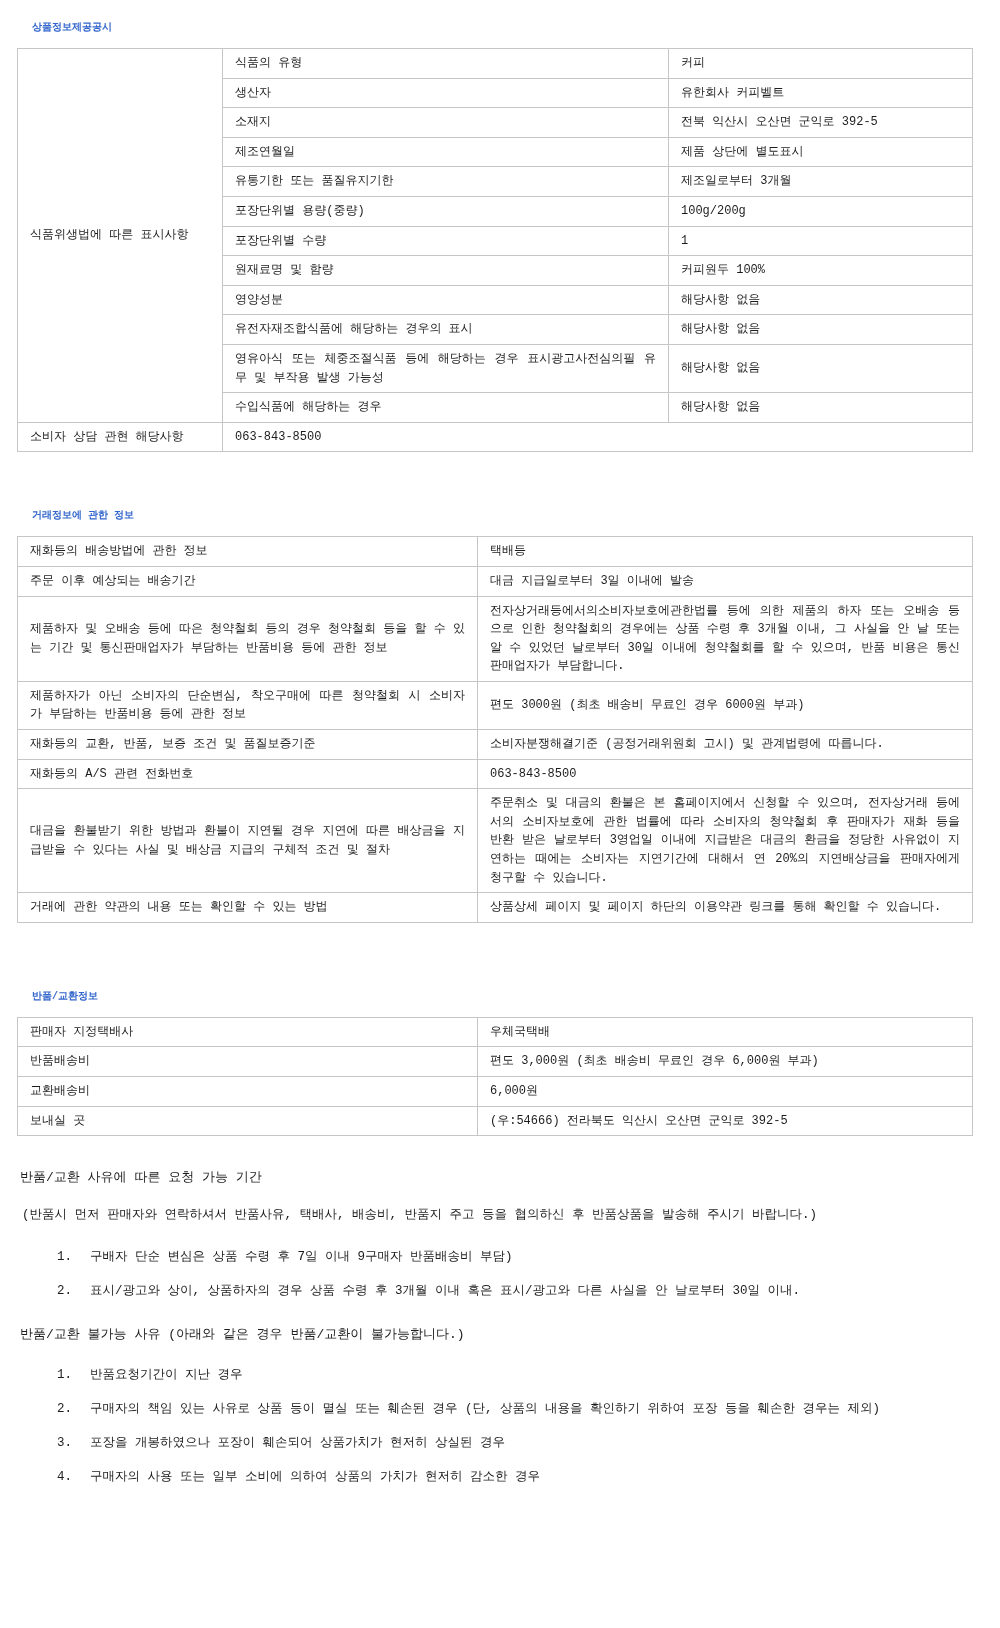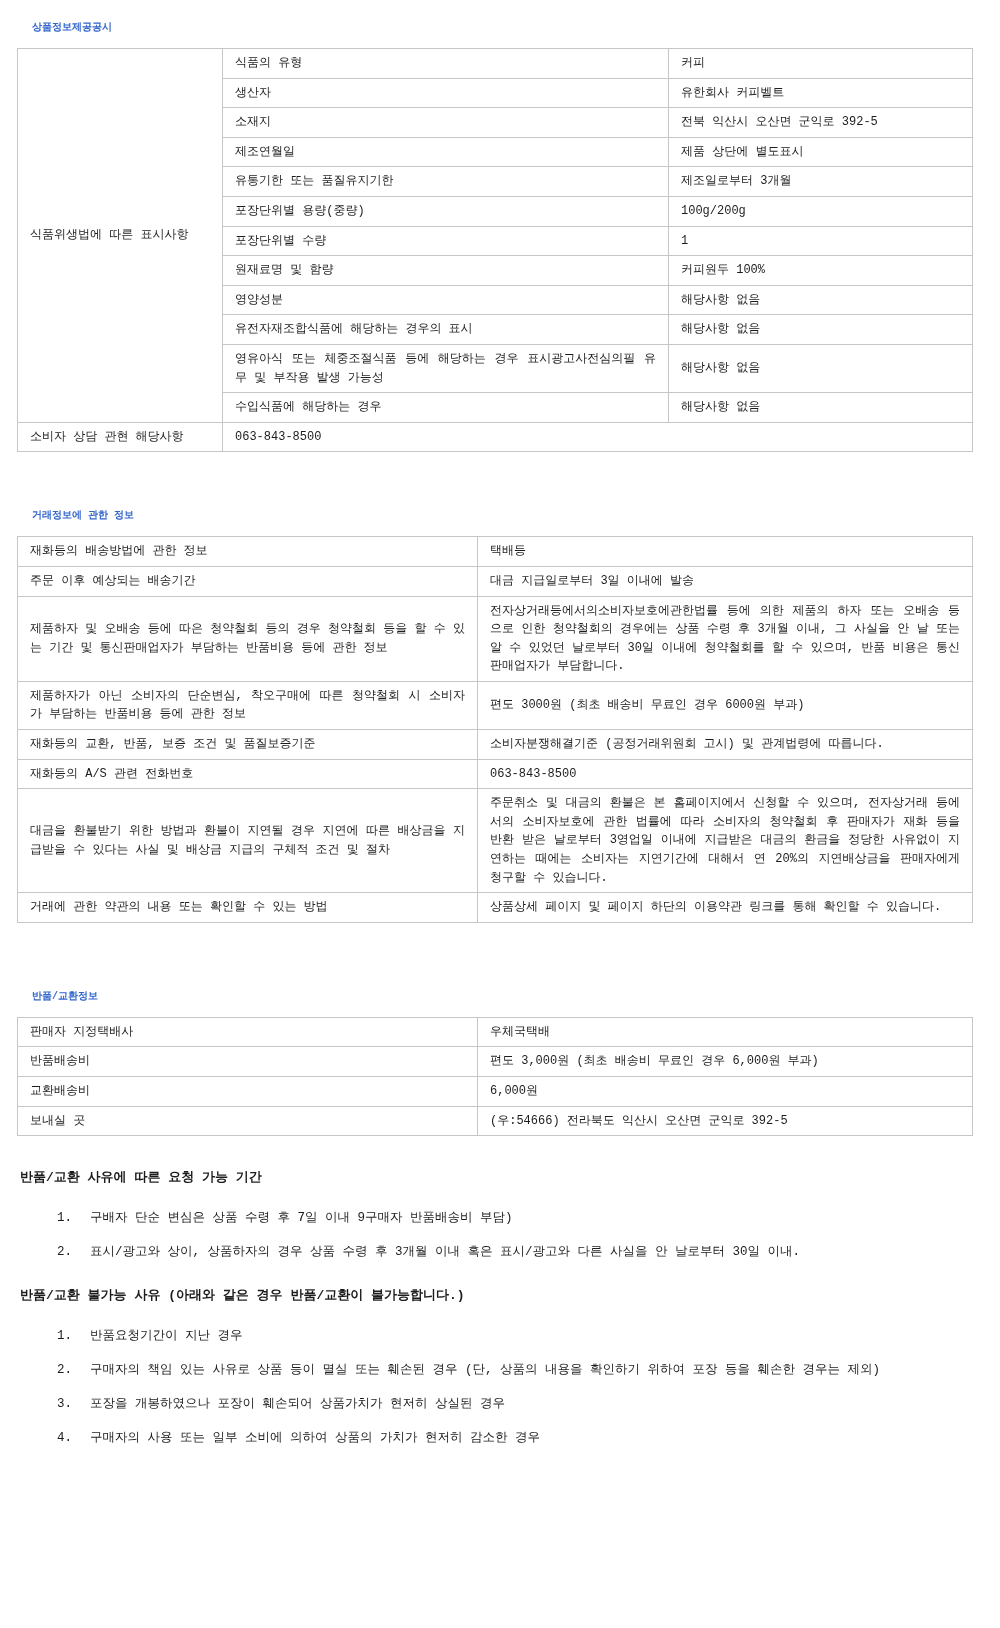--- a/index.html
+++ b/index.html
@@ -45,21 +45,21 @@
   .group-cell{
     text-align:left;
     vertical-align:middle;
   }
   .t1 col.c1{width:205px;}
   .t1 col.c2{width:446px;}
   .t2 col.c1{width:460px;}
   .bottom{margin-top:32px;}
   .bottom-heading{
     font-size:13px;
-    font-weight:bold;
+    font-weight:normal;
     margin:0 0 0 3px;
     letter-spacing:0;
   }
   .bottom-note{
     font-size:12.5px;
     margin:20px 0 0 5px;
     line-height:1.5;
   }
   ol.plain{
     list-style:none;
@@ -220,20 +220,21 @@
         </tr>
         <tr>
           <td>보내실 곳</td>
           <td>(우:54666) 전라북도 익산시 오산면 군익로 392-5</td>
         </tr>
       </tbody>
   </table>
 
   <div class="bottom">
     <p class="bottom-heading">반품/교환 사유에 따른 요청 가능 기간</p>
+    <p class="bottom-note">(반품시 먼저 판매자와 연락하셔서 반품사유, 택배사, 배송비, 반품지 주고 등을 협의하신 후 반품상품을 발송해 주시기 바랍니다.)</p>
     <ol class="plain">
         <li>구배자 단순 변심은 상품 수령 후 7일 이내 9구매자 반품배송비 부담)</li>
         <li>표시/광고와 상이, 상품하자의 경우 상품 수령 후 3개월 이내 혹은 표시/광고와 다른 사실을 안 날로부터 30일 이내.</li>
       </ol>
 
     <p class="bottom-heading h2-gap">반품/교환 불가능 사유 (아래와 같은 경우 반품/교환이 불가능합니다.)</p>
     <ol class="plain">
         <li>반품요청기간이 지난 경우</li>
         <li>구매자의 책임 있는 사유로 상품 등이 멸실 또는 훼손된 경우 (단, 상품의 내용을 확인하기 위하여 포장 등을 훼손한 경우는 제외)</li>
         <li>포장을 개봉하였으나 포장이 훼손되어 상품가치가 현저히 상실된 경우</li>

